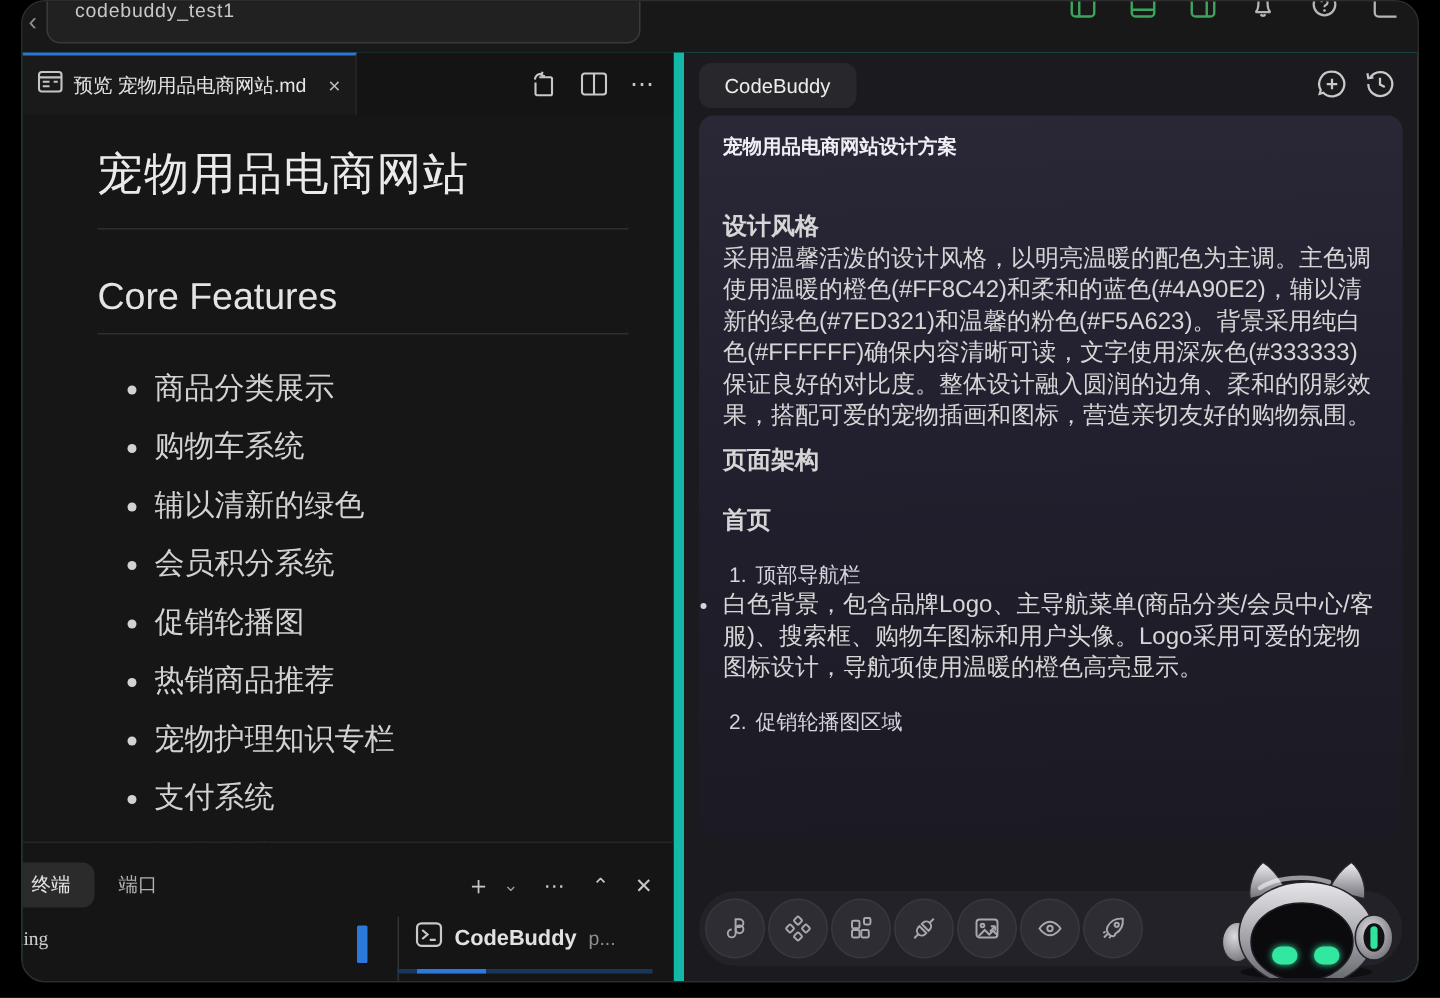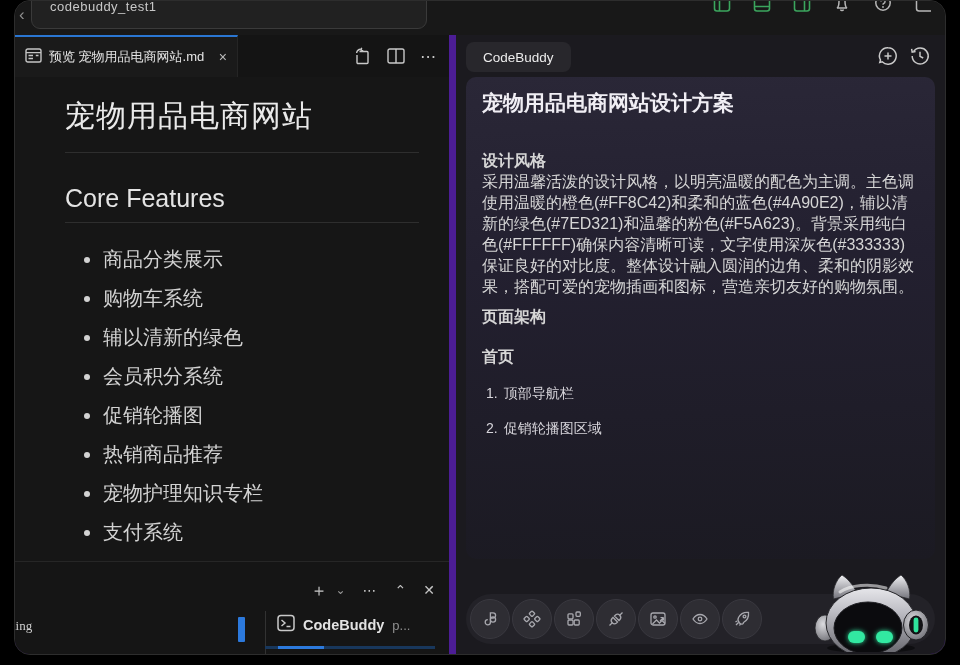--- a/index.html
+++ b/index.html
@@ -12,21 +12,21 @@
   
   .titlebar { position:absolute; left:0; top:0; right:0; height:34px; background:#181818; }
   .back-chevron { position:absolute; left:4px; top:4px; font-size:17px; color:#8f8f8f; cursor:pointer; }
   .cmdbox { position:absolute; left:16px; top:-18px; width:396px; height:46px;
             background:#212121; border:1px solid #3a3a3a; border-radius:9px;
             line-height:46px; padding-left:18px; font-size:13px; color:#c8c8c8; letter-spacing:.5px; }
   .tb-icons { position:absolute; right:14px; top:-7px; display:flex; gap:22px; align-items:flex-start; }
   .tb-icons svg { display:block; }
 
   
-  .main { position:absolute; top:34px; left:0; right:0; bottom:0; background:#4c1d95; }
+  .main { position:absolute; top:34px; left:0; right:0; bottom:0; background:#14b8a6; }
   .editor-col { position:absolute; left:0; top:0; width:434px; bottom:0; background:#161616; }
   .assist-col { position:absolute; left:441px; right:0; top:0; bottom:0; background:#1b1a1f; }
 
   
   .tabbar { position:relative; height:42px; background:#141414; }
   .tab { position:absolute; left:0; top:0; width:223px; height:42px; background:#1a1a1a;
          border-top:2px solid #2a76d2; border-right:1px solid #252525;
          display:flex; align-items:center; padding:0 10px; gap:7px; cursor:pointer; }
   .tab-label { font-size:13px; color:#e4e4e4; white-space:nowrap; overflow:hidden; }
   .tab-close { margin-left:auto; font-size:14px; color:#bdbdbd; cursor:pointer; }
@@ -65,21 +65,21 @@
   
   .assist-header { position:relative; height:42px; }
   .brand-pill { position:absolute; left:10px; top:7px; height:30px; padding:0 17px; background:#28272c;
                 border-radius:8px; display:flex; align-items:center; font-size:13.5px; color:#ececec; cursor:pointer; }
   .assist-icons { position:absolute; right:14px; top:10px; display:flex; gap:10px; }
   .assist-icons .ico { cursor:pointer; display:flex; }
 
   .message { margin:0 10px; height:482px; border-radius:10px; overflow:hidden;
              background:linear-gradient(178deg,#2a2737 0%,#232030 38%,#1b1a22 100%);
              padding:10px 16px 0 16px; }
-  .msg-title { font-size:21px; font-weight:bold; color:#f0eef4; margin-top:2px; }
+  .msg-title { font-size:13px; font-weight:bold; color:#f0eef4; margin-top:2px; }
   .h-design { margin-top:34px; }
   .h-arch { margin-top:9px; }
   .h-home { margin-top:19px; }
   .num-item { display:flex; gap:6px; font-size:14px; color:#d6d4da; margin-top:17px; padding-left:4px; }
 
   .assist-toolbar { position:absolute; left:10px; right:10px; bottom:10px; height:50px;
                     background:#232228; border-radius:25px; display:flex; align-items:center;
                     padding-left:4px; gap:2px; }
   .tool-btn { width:40px; height:40px; border-radius:50%; background:#2e2d33; border:1px solid #39383f;
               display:flex; align-items:center; justify-content:center; cursor:pointer; }
@@ -182,20 +182,24 @@
             <li>会员积分系统</li>
             <li>促销轮播图</li>
             <li>热销商品推荐</li>
             <li>宠物护理知识专栏</li>
             <li>支付系统</li>
             <li>订单追踪</li>
           </ul>
         </div>
 
         <div class="terminal">
+          <div class="term-tabs">
+            <div class="term-tab active">终端</div>
+            <div class="term-tab">端口</div>
+          </div>
           <div class="term-actions">
             <span style="font-size:17px;">＋</span>
             <span style="margin-left:-9px;font-size:12px;color:#9a9a9a;">⌄</span>
             <span style="letter-spacing:1px;">⋯</span>
             <span>⌃</span>
             <span>✕</span>
           </div>
           <span class="term-out">ling</span>
           <div class="term-cursor"></div>
           <div class="term-divider"></div>
@@ -238,20 +242,23 @@
         <div class="message">
           <div class="msg-title">宠物用品电商网站设计方案</div>
           <h4 class="h-design">设计风格</h4>
           <p>采用温馨活泼的设计风格，以明亮温暖的配色为主调。主色调使用温暖的橙色(#FF8C42)和柔和的蓝色(#4A90E2)，辅以清新的绿色(#7ED321)和温馨的粉色(#F5A623)。背景采用纯白色(#FFFFFF)确保内容清晰可读，文字使用深灰色(#333333)保证良好的对比度。整体设计融入圆润的边角、柔和的阴影效果，搭配可爱的宠物插画和图标，营造亲切友好的购物氛围。</p>
           <h4 class="h-arch">页面架构</h4>
           <h4 class="h-home">首页</h4>
           <div class="num-item">
             <span>1.</span>
             <span>顶部导航栏</span>
           </div>
+          <ul>
+            <li>白色背景，包含品牌Logo、主导航菜单(商品分类/会员中心/客服)、搜索框、购物车图标和用户头像。Logo采用可爱的宠物图标设计，导航项使用温暖的橙色高亮显示。</li>
+          </ul>
           <div class="num-item">
             <span>2.</span>
             <span>促销轮播图区域</span>
           </div>
         </div>
 
         <div class="assist-toolbar">
           <div class="tool-btn">
               <svg width="17" height="17" viewBox="0 0 17 17">
                 <circle cx="11" cy="8.5" r="2.6" fill="none" stroke="#a8a8ae" stroke-width="1.3"></circle>

